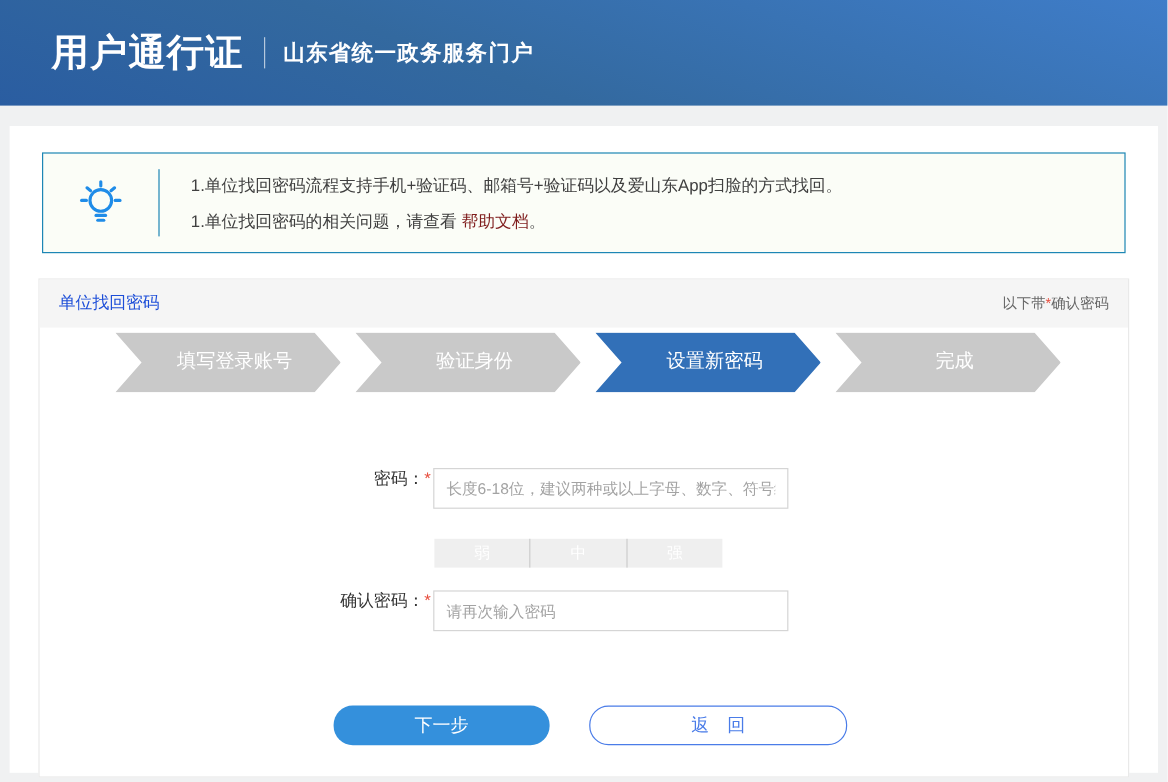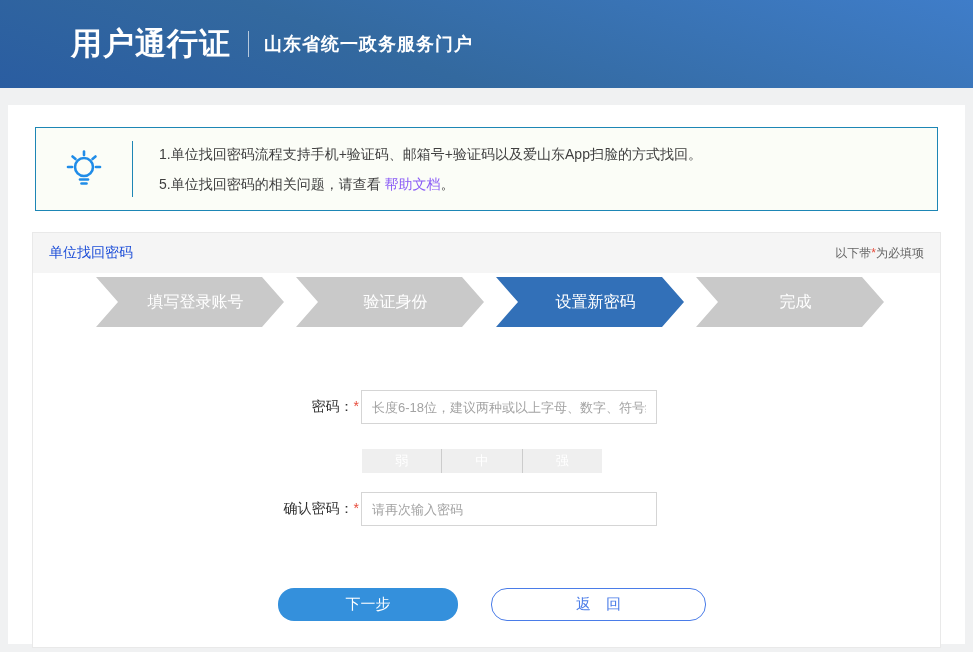--- a/index.html
+++ b/index.html
@@ -9,21 +9,21 @@
     font-family: "Liberation Sans", "DejaVu Sans", sans-serif;
     overflow: hidden;
   }
 
   
   .app-header {
     height: 88px;
     background: linear-gradient(20deg, #2a5da1 0%, #33699f 40%, #3f7dc9 100%);
     display: flex;
     align-items: center;
-    padding-left: 71px;
+    padding-left: 43px;
   }
   .app-title {
     color: #fff;
     font-size: 31px;
     font-weight: bold;
     letter-spacing: 1px;
   }
   .title-divider {
     width: 1px;
     height: 26px;
@@ -68,21 +68,21 @@
     height: 56px;
     background: #1d86b5;
     flex-shrink: 0;
   }
   .tip-text {
     margin-left: 26px;
     font-size: 14px;
     color: #404040;
     line-height: 30px;
   }
-  .tip-link { color: #8b5cf6; text-decoration: none; cursor: pointer; }
+  .tip-link { color: #7f1d1d; text-decoration: none; cursor: pointer; }
 
   
   .form-panel {
     margin: 43px 24px 0 24px;
     border: 1px solid #e9e9e9;
     height: 416px;
     background: #fff;
   }
   .panel-header {
     height: 40px;
@@ -112,21 +112,21 @@
     color: #fff;
     font-size: 16px;
     background: #c9c9c9;
     clip-path: polygon(0 0, calc(100% - 22px) 0, 100% 50%, calc(100% - 22px) 100%, 0 100%, 22px 50%);
   }
   .step.active { background: #3270b8; }
 
   
   .form-row {
     display: flex;
-    align-items: center;
+    align-items: flex-start;
   }
   .row-password { margin-top: 63px; }
   .row-confirm  { margin-top: 19px; }
   .form-label {
     width: 326px;
     text-align: right;
     font-size: 14px;
     color: #333;
     flex-shrink: 0;
   }
@@ -208,29 +208,29 @@
         <line x1="5" y1="19" x2="9" y2="19"></line>
         <line x1="33" y1="19" x2="37" y2="19"></line>
         <line x1="9.5" y1="8.5" x2="12.5" y2="11"></line>
         <line x1="32.5" y1="8.5" x2="29.5" y2="11"></line>
         <line x1="21" y1="3.5" x2="21" y2="7"></line>
       </svg>
     </div>
     <div class="tip-divider"></div>
     <div class="tip-text">
       <div>1.单位找回密码流程支持手机+验证码、邮箱号+验证码以及爱山东App扫脸的方式找回。</div>
-      <div><span>5.单位找回密码的相关问题，请查看 </span><a class="tip-link">帮助文档</a><span>。</span></div>
+      <div><span>1.单位找回密码的相关问题，请查看 </span><a class="tip-link">帮助文档</a><span>。</span></div>
     </div>
   </div>
 
   <div class="form-panel">
 
     <div class="panel-header">
       <div class="panel-title">单位找回密码</div>
-      <div class="required-note"><span>以下带</span><span class="star">*</span><span>为必填项</span></div>
+      <div class="required-note"><span>以下带</span><span class="star">*</span><span>确认密码</span></div>
     </div>
 
     <div class="steps">
       <div class="step">填写登录账号</div>
       <div class="step">验证身份</div>
       <div class="step active">设置新密码</div>
       <div class="step">完成</div>
     </div>
 
     <div class="form-row row-password">

